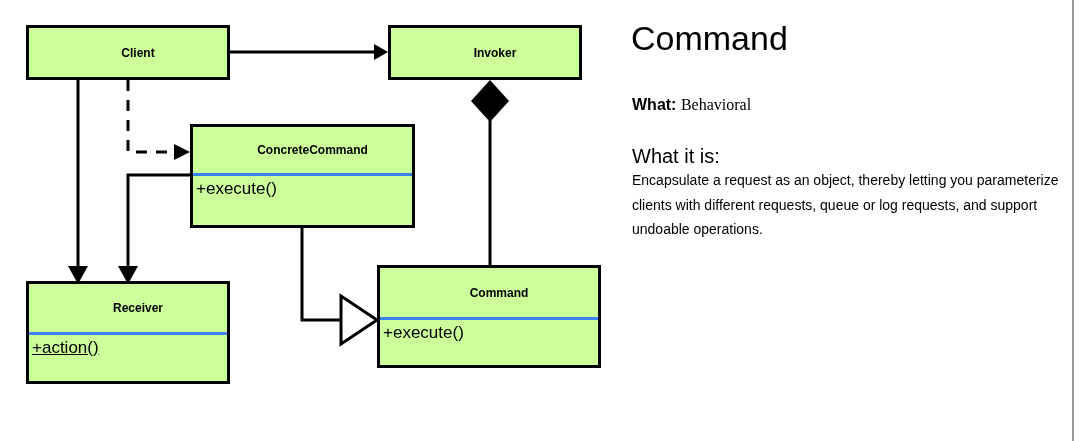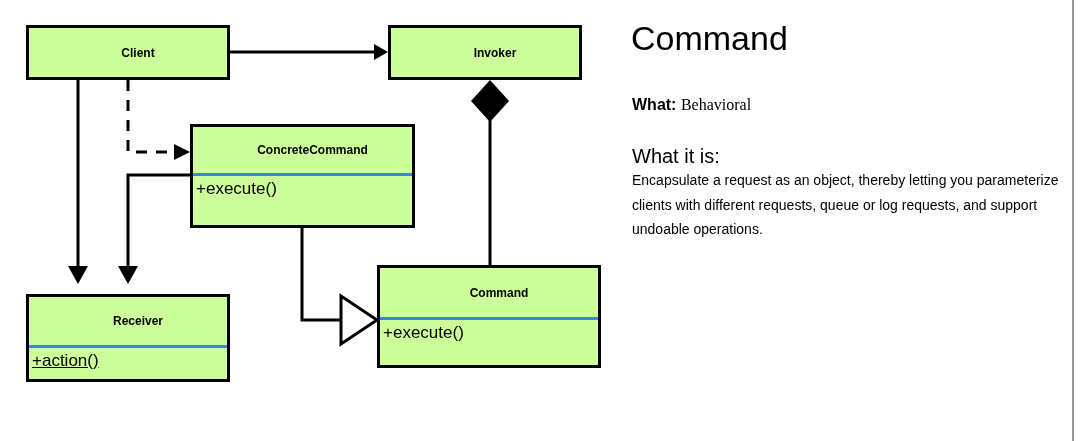--- a/index.html
+++ b/index.html
@@ -108,21 +108,21 @@
     padding-top: 3px;
   }
   
   #box-client      { left: 26px;  top: 25px;  width: 204px; height: 55px; }
   #box-client .uml-name { height: 49px; }
   #box-invoker     { left: 388px; top: 25px;  width: 194px; height: 55px; }
   #box-invoker .uml-name { height: 49px; }
   #box-concrete    { left: 190px; top: 124px; width: 225px; height: 104px; }
   #box-concrete .uml-name { height: 49px; }
   #box-concrete .uml-ops { height: 49px; }
-  #box-receiver    { left: 26px;  top: 294px; width: 204px; height: 88px; }
+  #box-receiver    { left: 26px;  top: 281px; width: 204px; height: 103px; }
   #box-receiver .uml-name { height: 51px; }
   #box-receiver .uml-ops { height: 46px; text-decoration: underline; }
   #box-command     { left: 377px; top: 265px; width: 224px; height: 103px; }
   #box-command .uml-name { height: 52px; }
   #box-command .uml-ops { height: 45px; }
   svg.edges {
     position: absolute;
     left: 0; top: 0;
     width: 620px;
     height: 441px;

